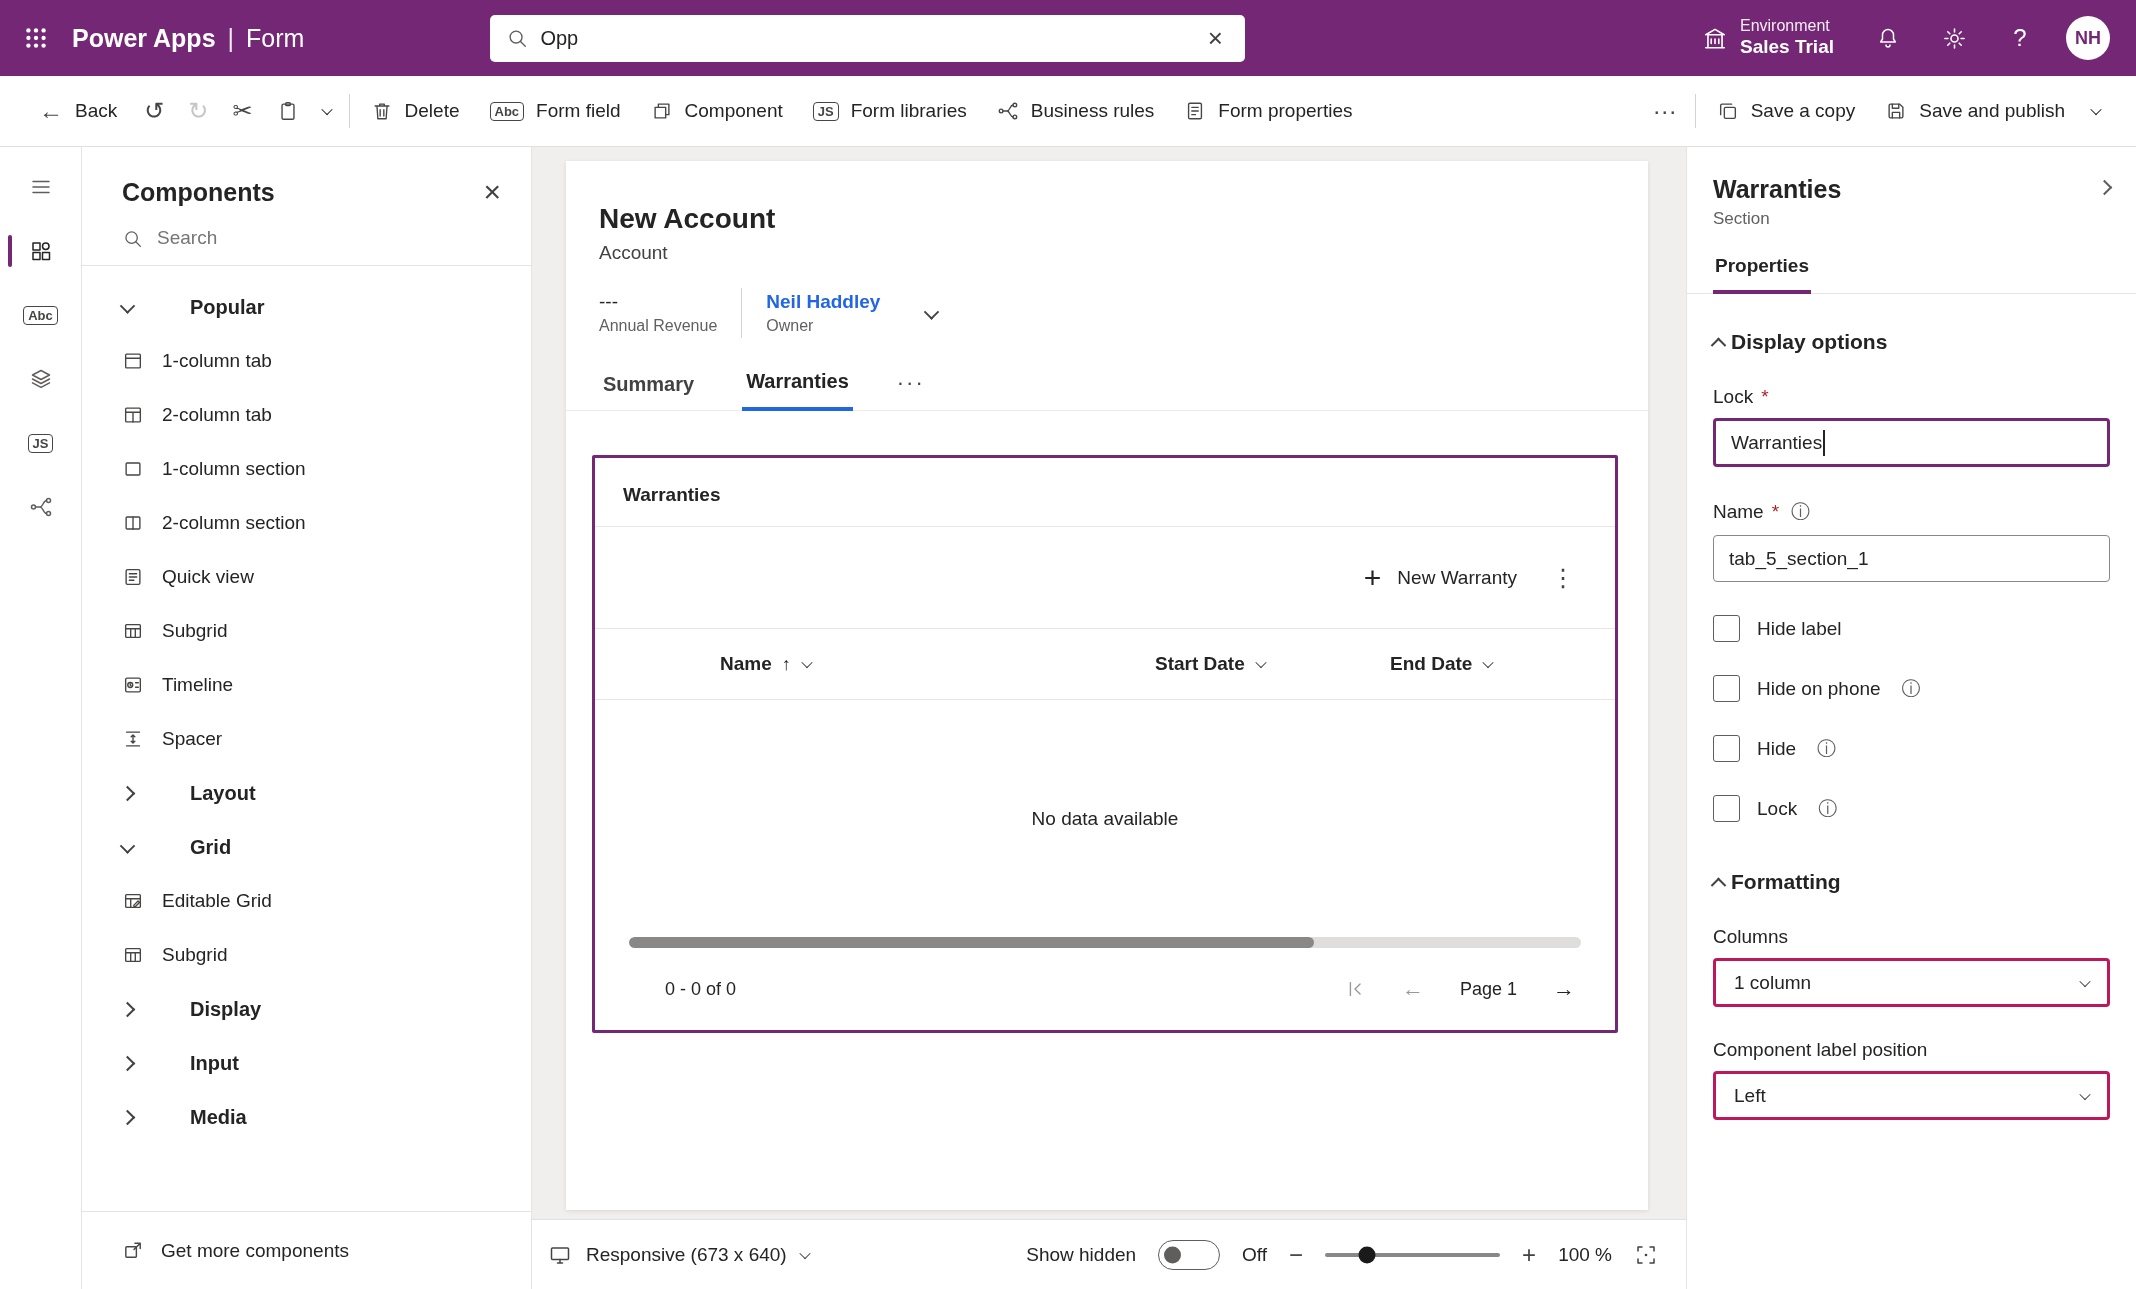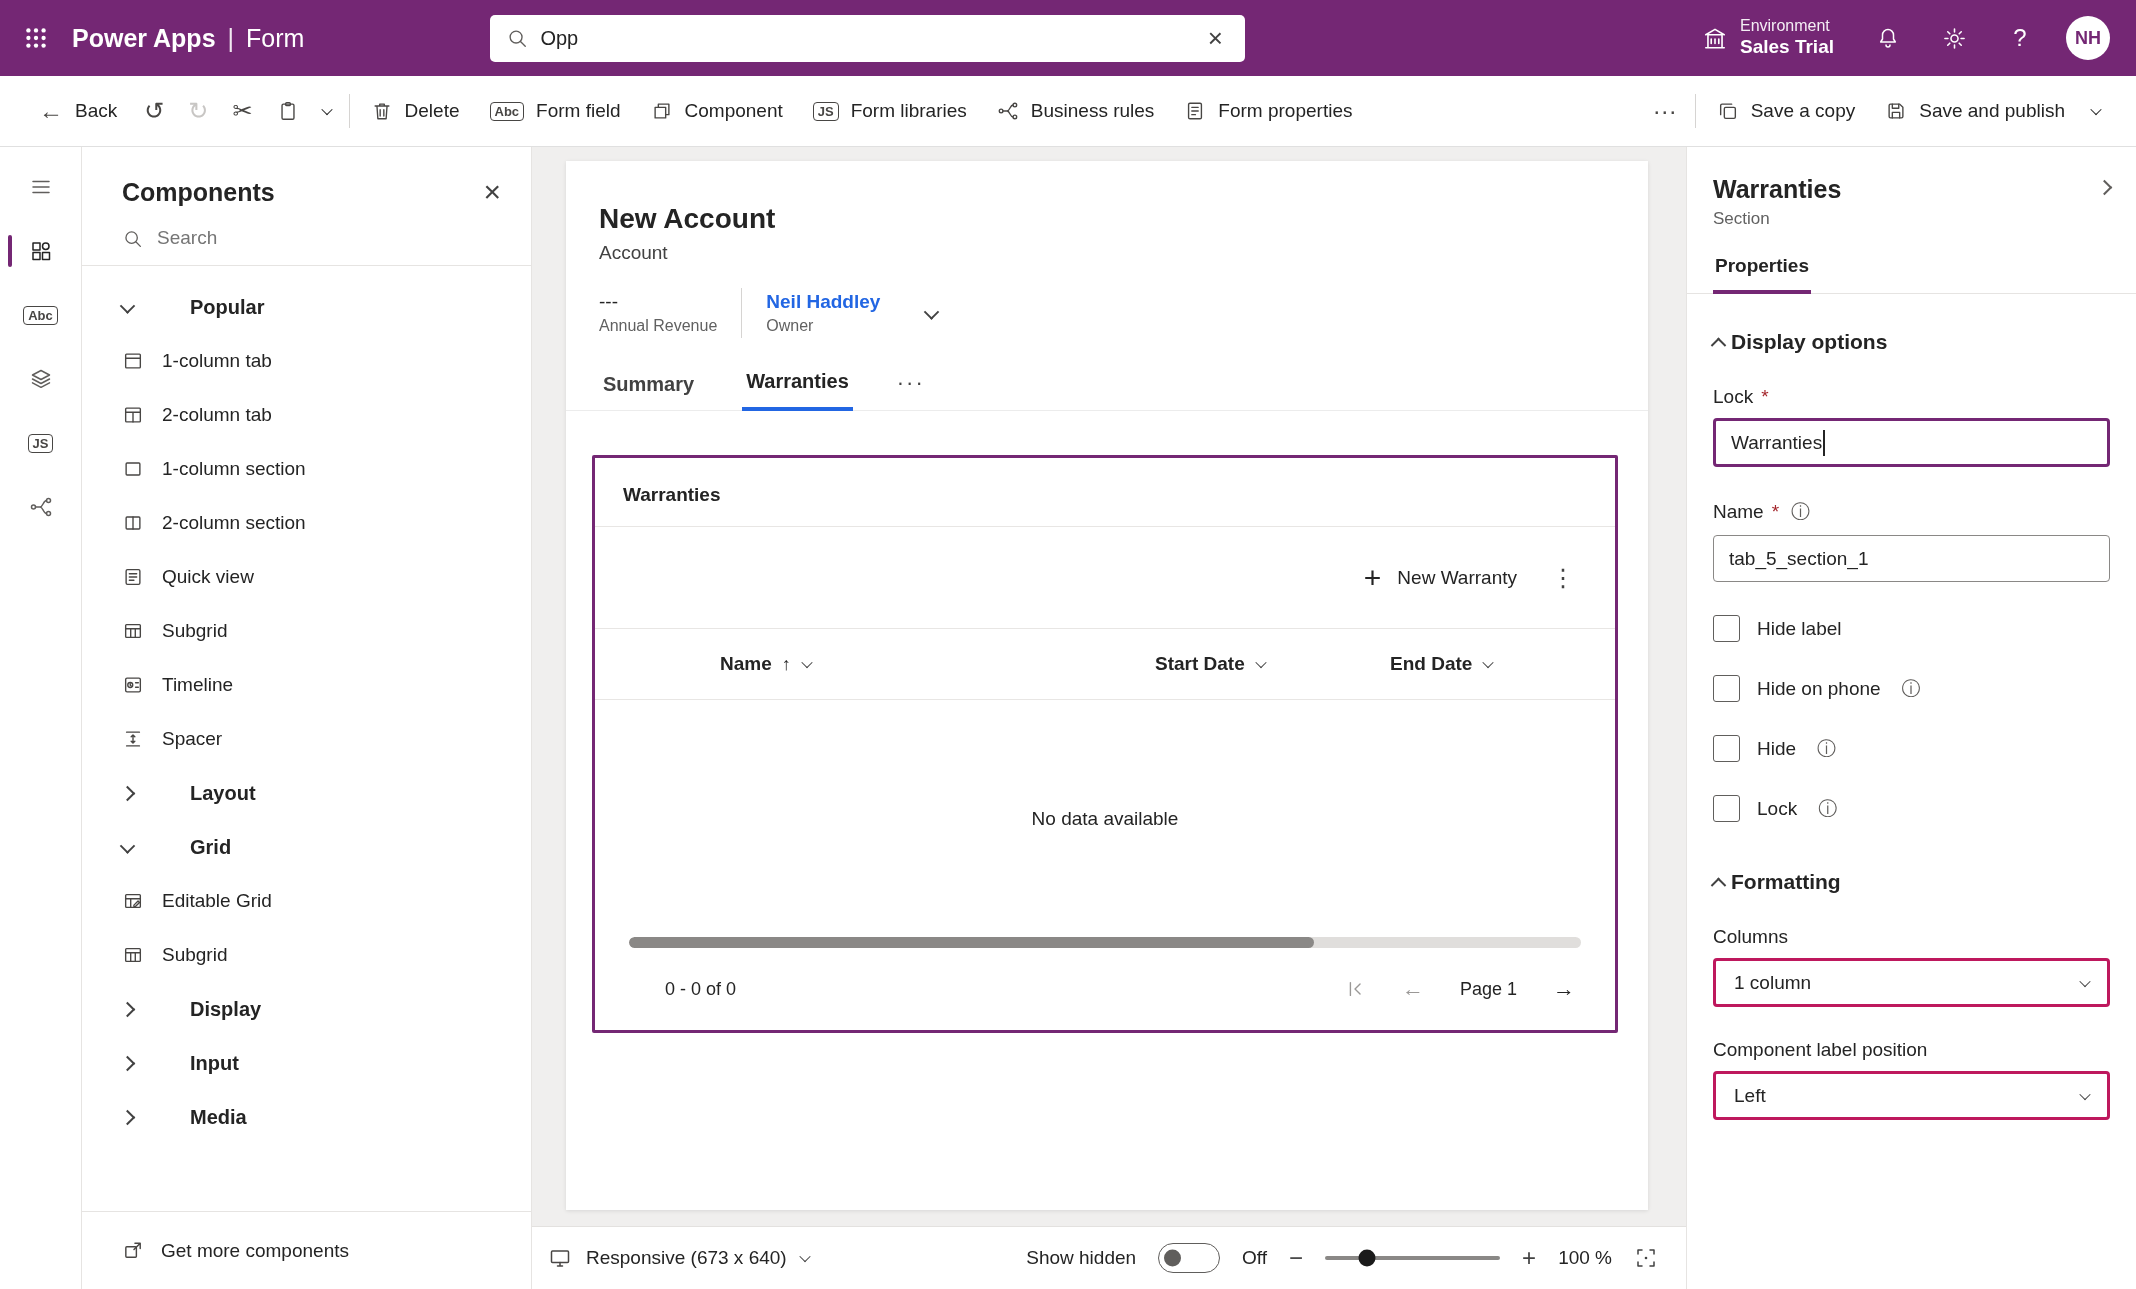--- a/index.html
+++ b/index.html
@@ -102,21 +102,21 @@
   .grid-empty { flex:1; display:flex; align-items:center; justify-content:center; font-size:19px; color:#242424; }
   .grid-scroll { margin:0 34px; height:11px; border-radius:6px; background:#e0dedc; overflow:hidden; }
   .grid-thumb { width:72%; height:100%; border-radius:6px; background:#8a8886; }
   .grid-footer { height:82px; display:flex; align-items:center; padding:0 40px 0 70px; font-size:18px; }
   .pager { margin-left:auto; display:flex; align-items:center; gap:36px; }
   .pg-icon { color:#9a9896; font-size:22px; display:inline-flex; }
   .pg-icon.active { color:#242424; cursor:pointer; }
   .pg-label { font-size:18px; }
 
   
-  .canvas-foot { height:63px; background:#fff; border-top:1px solid #e3e1df; display:flex; align-items:center; padding:0 28px 0 16px; gap:28px; }
+  .canvas-foot { height:70px; background:#fff; border-top:1px solid #e3e1df; display:flex; align-items:center; padding:0 28px 0 16px; gap:28px; }
   .cf-left { display:flex; align-items:center; gap:14px; cursor:pointer; }
   .cf-left svg { color:#484644; }
   .cf-left .chev { color:#424242; }
   .cf-right { margin-left:auto; display:flex; align-items:center; gap:22px; }
   .toggle { width:62px; height:30px; border:1.7px solid #605e5c; border-radius:16px; position:relative; background:#fff; cursor:pointer; flex:none; }
   .toggle .knob { position:absolute; left:5px; top:50%; transform:translateY(-50%); width:17px; height:17px; border-radius:50%; background:#605e5c; }
   .zoom-glyph { font-size:24px; color:#424242; cursor:pointer; }
   .zoom-slider { width:175px; height:4px; background:#8a8886; border-radius:2px; position:relative; cursor:pointer; }
   .zoom-thumb { position:absolute; left:24%; top:50%; transform:translate(-50%,-50%); width:17px; height:17px; border-radius:50%; background:#1a1a1a; }
   .fit-btn { border:none; background:none; color:#424242; cursor:pointer; display:flex; }

